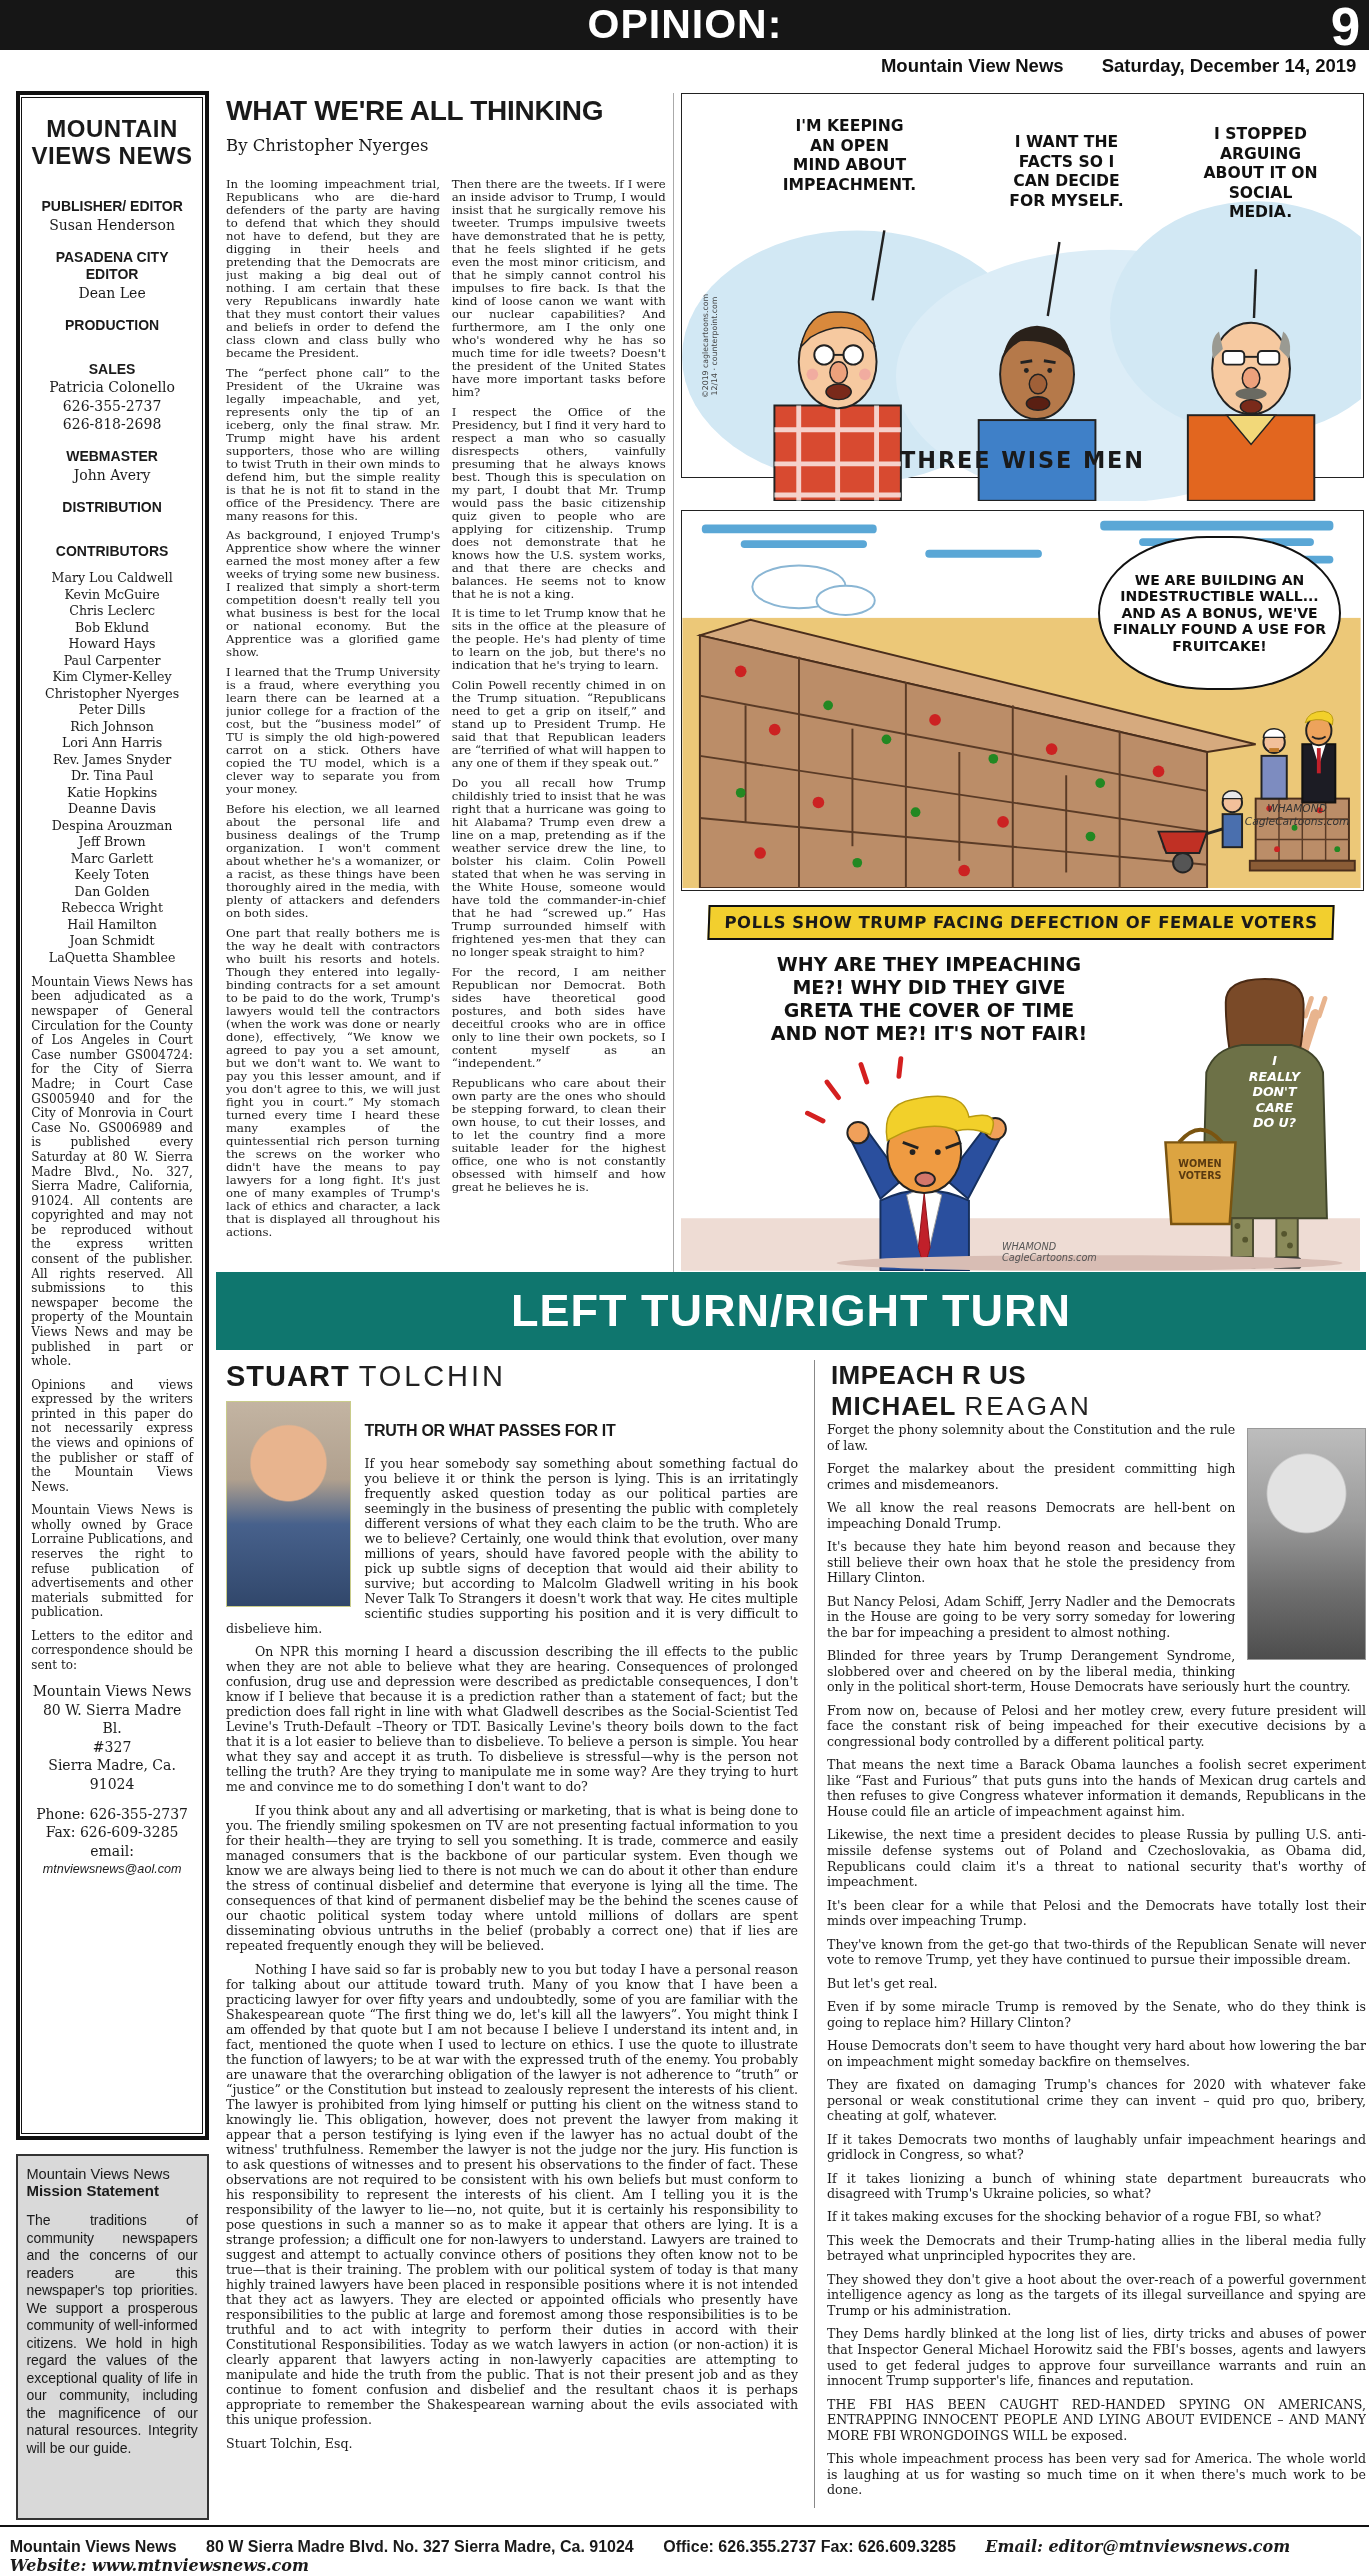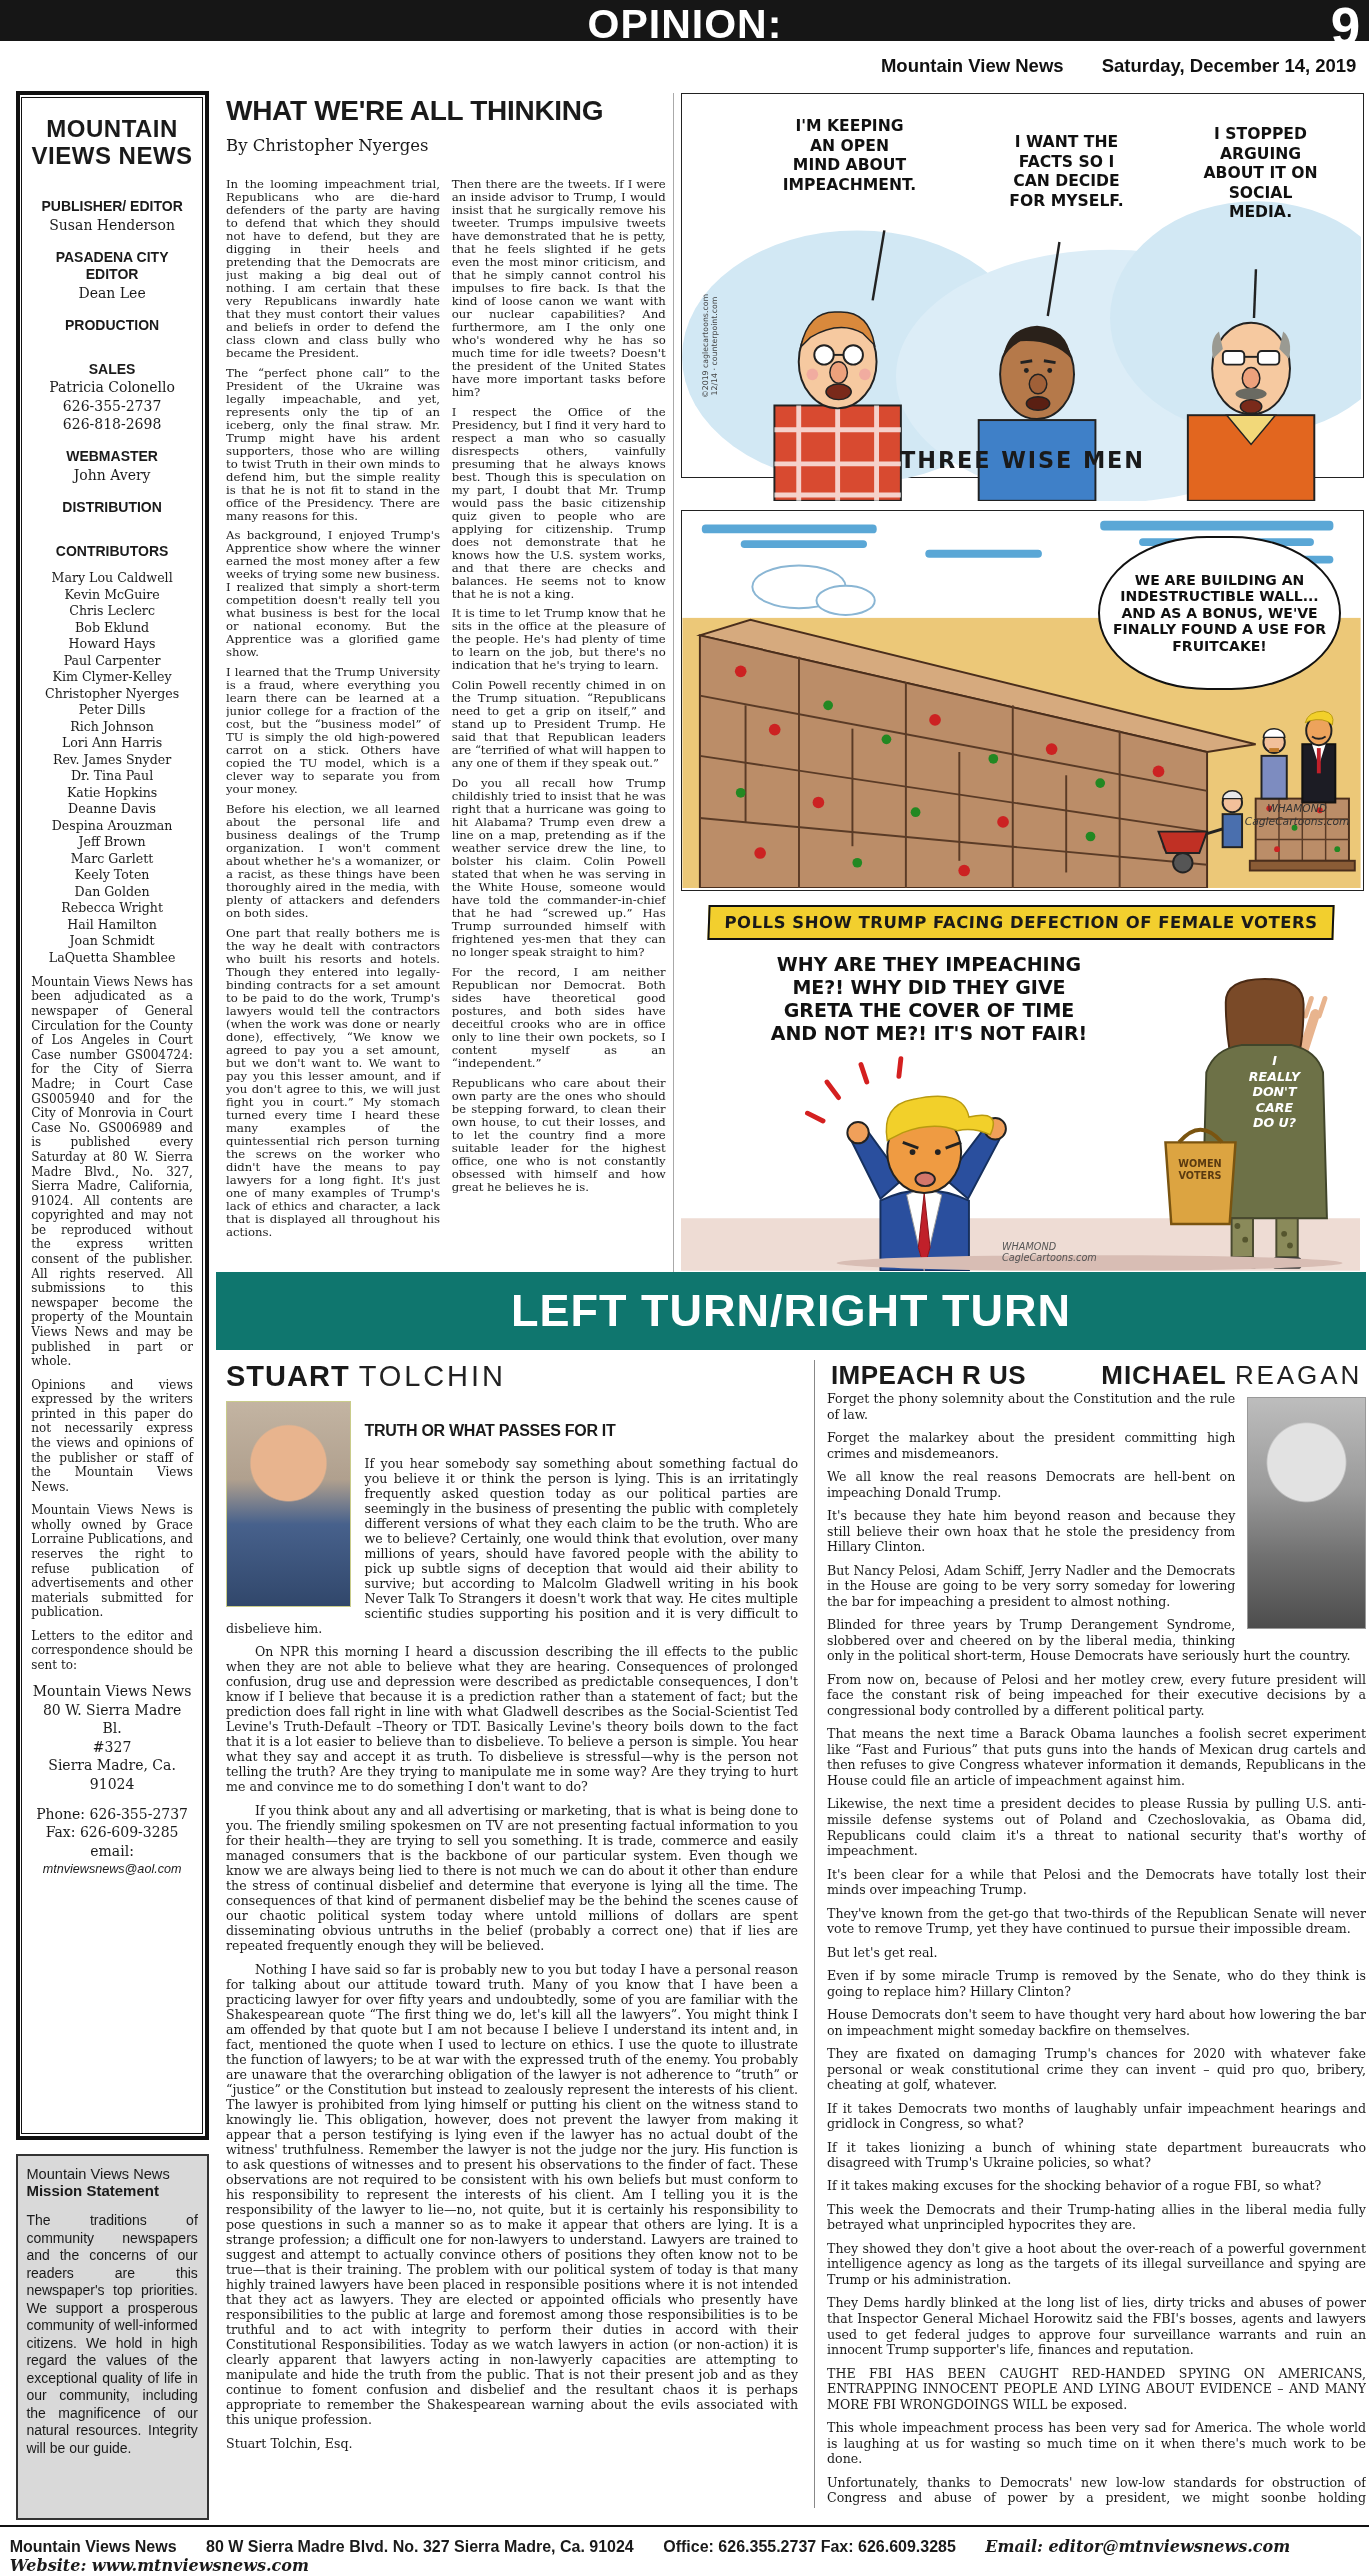--- a/index.html
+++ b/index.html
@@ -3,21 +3,21 @@
 <meta charset="utf-8">
 <style>
   * { margin:0; padding:0; box-sizing:border-box; }
   html,body { background:#e8e8e8; }
   .page {
     position:relative; width:1370px; height:2576px; margin:0 auto;
     background:#ffffff; overflow:hidden; color:#1a1a1a;
     font-family:"DejaVu Serif", serif;
   }
   
-  .header-bar { position:absolute; left:0; top:0; width:1370px; height:41px; background:#161616; }
+  .header-bar { position:absolute; left:0; top:0; width:1370px; height:50px; background:#161616; }
   .opinion-title { position:absolute; left:0; right:0; top:1px; text-align:center; color:#fff;
     font-family:"Liberation Sans", sans-serif; font-weight:bold; font-size:41px; letter-spacing:1px; }
   .page-number { position:absolute; right:9.7px; top:-3.9px; color:#fff;
     font-family:"Liberation Sans", sans-serif; font-weight:bold; font-size:53px; }
   .dateline { position:absolute; top:55px; right:13.6px; font-family:"Liberation Sans", sans-serif;
     font-weight:bold; font-size:18.5px; color:#111; }
   .dateline span { margin-left:33px; }
   
   .sidebar { position:absolute; left:15.6px; top:91px; width:193px; height:2049px;
     border:4.9px solid #111; background:#fff; }
@@ -97,21 +97,21 @@
     background:
       radial-gradient(circle at 50% 30%, #e8b48e 0 24%, rgba(0,0,0,0) 25%),
       linear-gradient(180deg, #c3b4a2 0%, #b0a08e 38%, #47618c 60%, #31476b 100%); }
   .tolchin-headline { font-family:"Liberation Sans", sans-serif; font-weight:bold; font-size:16px;
     letter-spacing:-0.3px; margin:29px 0 15.6px 0; }
   .lt-para p { font-size:12.6px; line-height:15px; text-align:justify; margin-bottom:8.8px; }
   .lt-para p:not(:first-child) { text-indent:29px; }
   .signoff { font-size:12.6px; margin-top:3.9px; }
   .reagan { position:absolute; left:601px; top:0; width:539px; height:1148px; overflow:hidden; }
   .reagan-header { display:flex; justify-content:space-between; align-items:flex-start;
-    font-family:"Liberation Sans", sans-serif; font-size:26px; padding:0 3.9px; }
+    font-family:"Liberation Sans", sans-serif; font-size:26px; padding:0 3.9px;flex-direction:column; }
   .reagan-header .hl { font-weight:bold; letter-spacing:0.5px; }
   .reagan-photo { float:right; width:119px; height:232px; margin:5.8px 0 7.8px 11.7px; border:1px solid #999;
     background:
       radial-gradient(circle at 50% 28%, #e2e2e2 0 22%, rgba(0,0,0,0) 23%),
       linear-gradient(180deg, #bdbdbd 0%, #9a9a9a 40%, #6f6f6f 70%, #4d4d4d 100%); }
   .rg-para p { font-size:12.6px; line-height:15.6px; text-align:justify; margin-bottom:7.8px; }
   
   .footer { position:absolute; left:0; top:2525px; width:1370px; height:51px; border-top:2.9px solid #111;
     padding:9.7px 9.7px 0 9.7px; font-family:"Liberation Sans", sans-serif; font-size:16px; font-weight:bold; }
   .footer .sans-part { margin-right:25px; }

